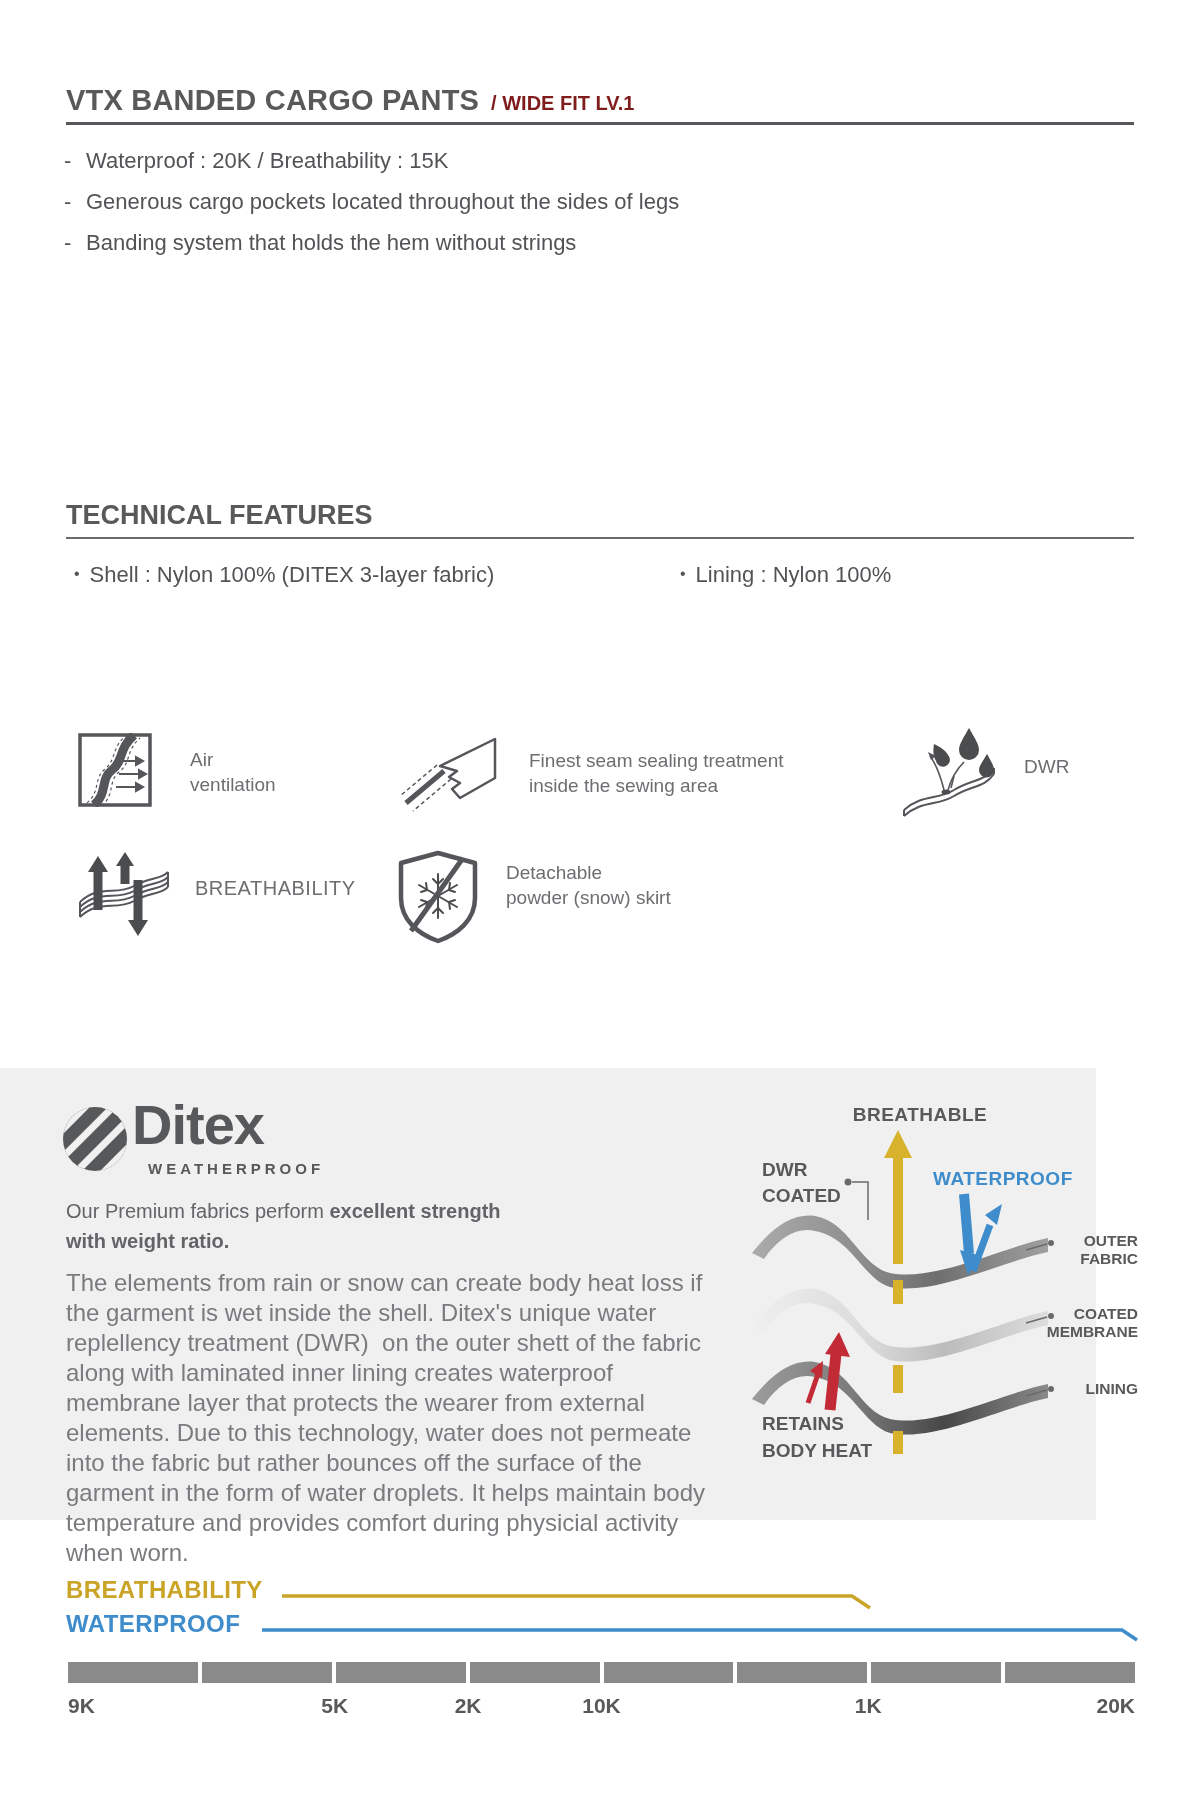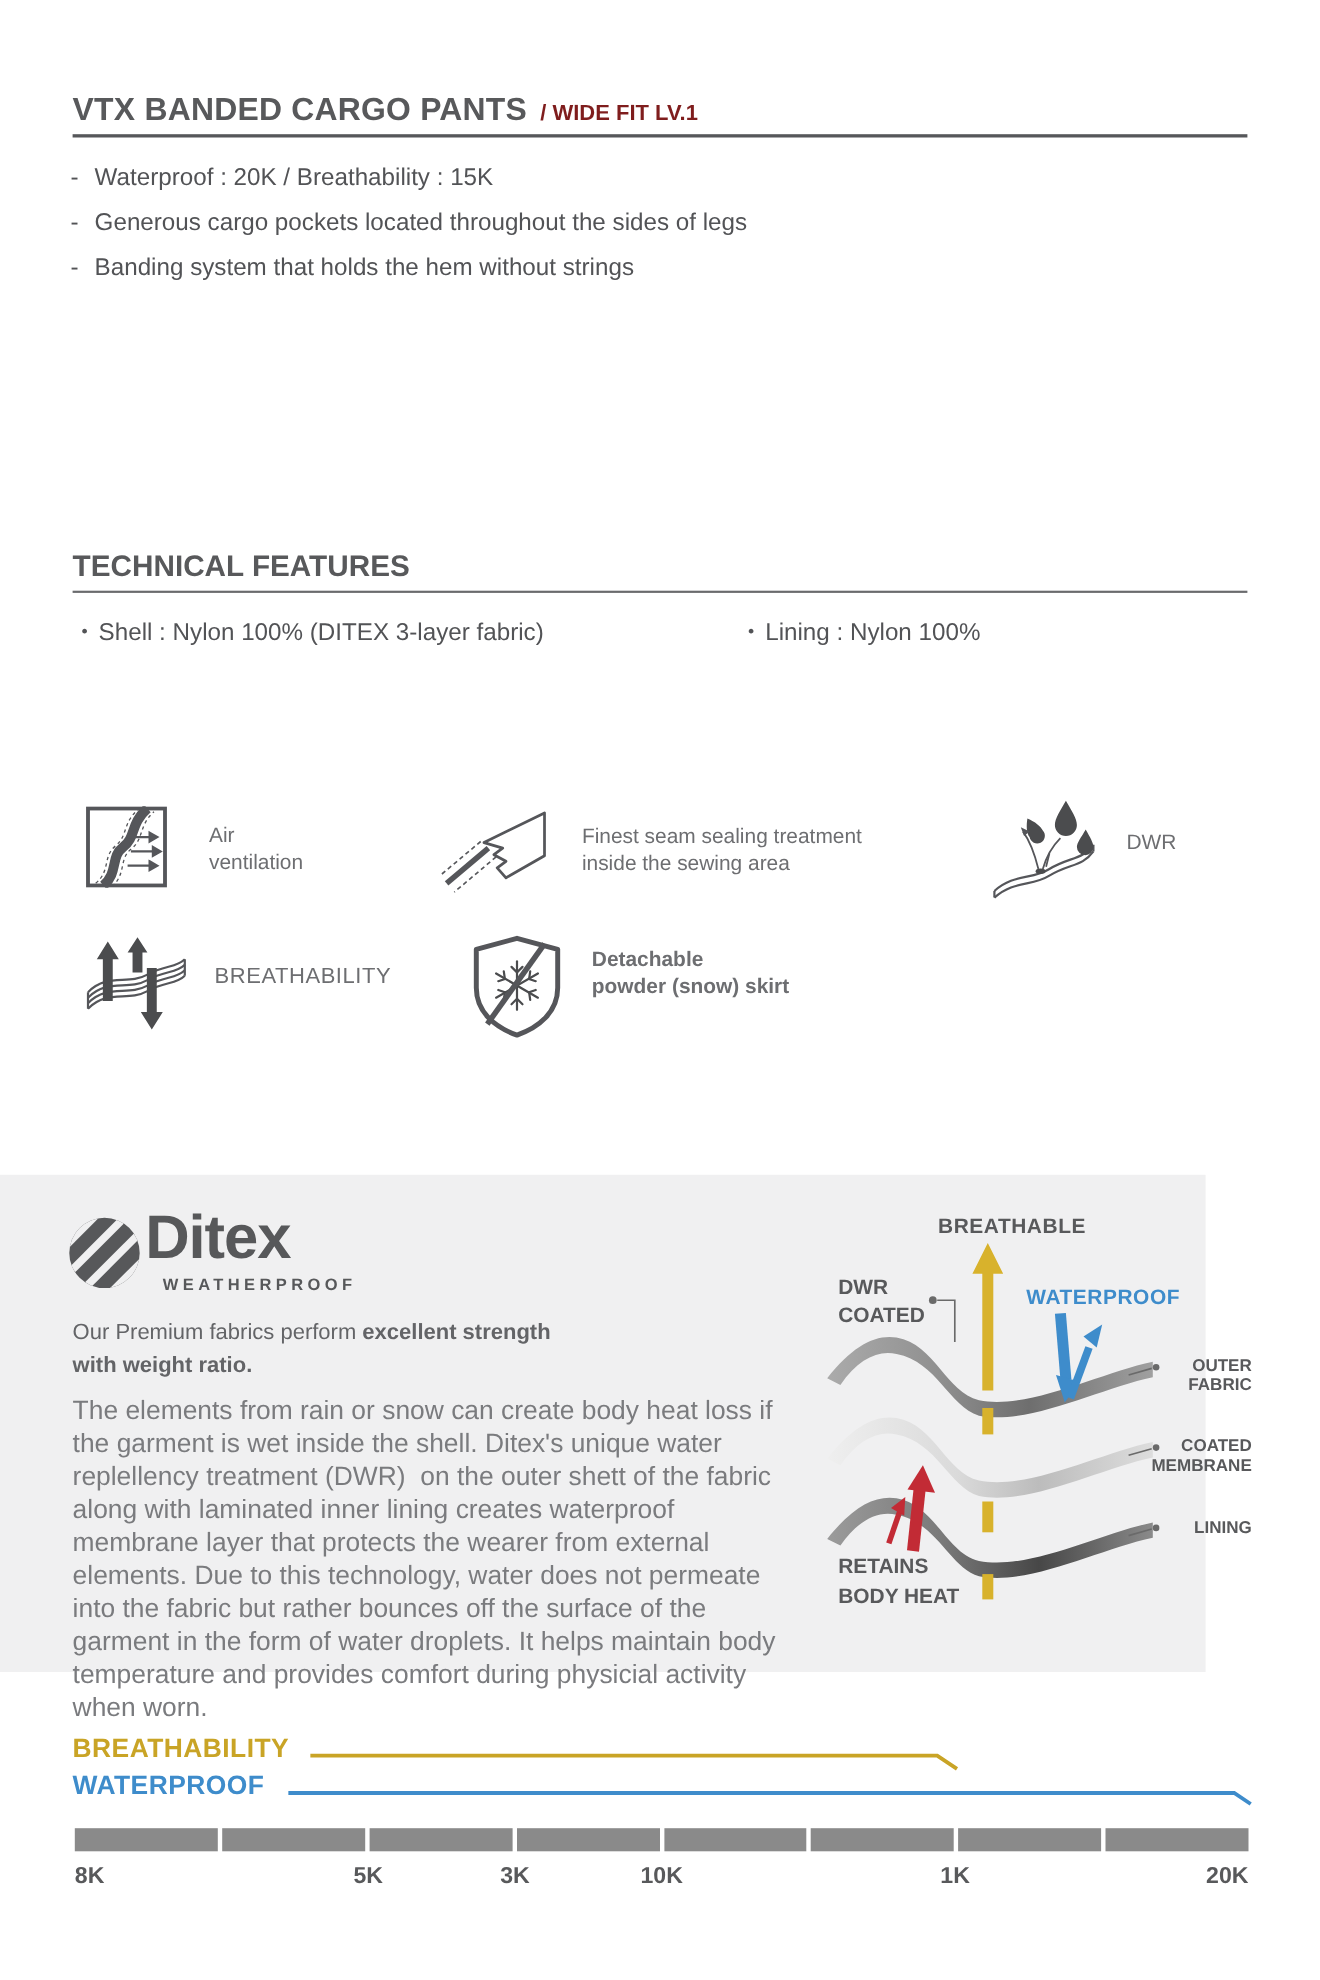--- a/index.html
+++ b/index.html
@@ -25,21 +25,21 @@
   .material .dot{font-size:16px;margin-right:10px;position:relative;top:-3px;}
   .material.shell{left:74px;}
   .material.lining{left:680px;}
 
   .feature{position:absolute;display:flex;}
   .feature-label{font-size:19px;line-height:25px;color:#6D6E71;white-space:pre-line;}
   .f-air{left:78px;top:733px;}        .f-air .feature-label{margin:14px 0 0 38px;}
   .f-seam{left:398px;top:736px;}      .f-seam .feature-label{margin:12px 0 0 26px;}
   .f-dwr{left:898px;top:726px;}       .f-dwr .feature-label{margin:28px 0 0 26px;}
   .f-breath{left:76px;top:850px;}     .f-breath .feature-label{margin:26px 0 0 24px;font-size:20px;letter-spacing:.5px;}
-  .f-skirt{left:426px;top:848px;font-weight:bold;}     .f-skirt .feature-label{margin:12px 0 0 24px;}
+  .f-skirt{left:394px;top:848px;}     .f-skirt .feature-label{margin:12px 0 0 24px;}
   .icon-stroke{stroke:#55565A;fill:none;}
 
   
   .ditex-panel{position:absolute;left:0;top:1068px;width:1096px;height:452px;background:#F0F0F1;}
   .ditex-logo{position:absolute;left:62px;top:38px;}
   .ditex-word{position:absolute;left:132px;top:24px;font-size:56px;font-weight:700;letter-spacing:-1px;color:#57585A;}
   .ditex-tag{position:absolute;left:148px;top:92px;font-size:15px;font-weight:700;letter-spacing:4px;color:#57585A;}
 
   .ditex-intro{position:absolute;left:66px;top:128px;font-size:20px;line-height:30px;color:#636467;}
   .ditex-intro .b{font-weight:700;}
@@ -304,21 +304,21 @@
     <div class="seg"></div>
     <div class="seg"></div>
     <div class="seg"></div>
     <div class="seg"></div>
     <div class="seg"></div>
     <div class="seg"></div>
     <div class="seg"></div>
   </div>
 
   <div class="scale-ticks">
-    <span class="tick" style="left:0;">8K</span>
+    <span class="tick" style="left:0;">9K</span>
     <span class="tick" style="left:25%;transform:translateX(-50%);">5K</span>
-    <span class="tick" style="left:37.5%;transform:translateX(-50%);">3K</span>
+    <span class="tick" style="left:37.5%;transform:translateX(-50%);">2K</span>
     <span class="tick" style="left:50%;transform:translateX(-50%);">10K</span>
     <span class="tick" style="left:75%;transform:translateX(-50%);">1K</span>
     <span class="tick" style="right:0;">20K</span>
   </div>
 
 </div>
 
 </body></html>

